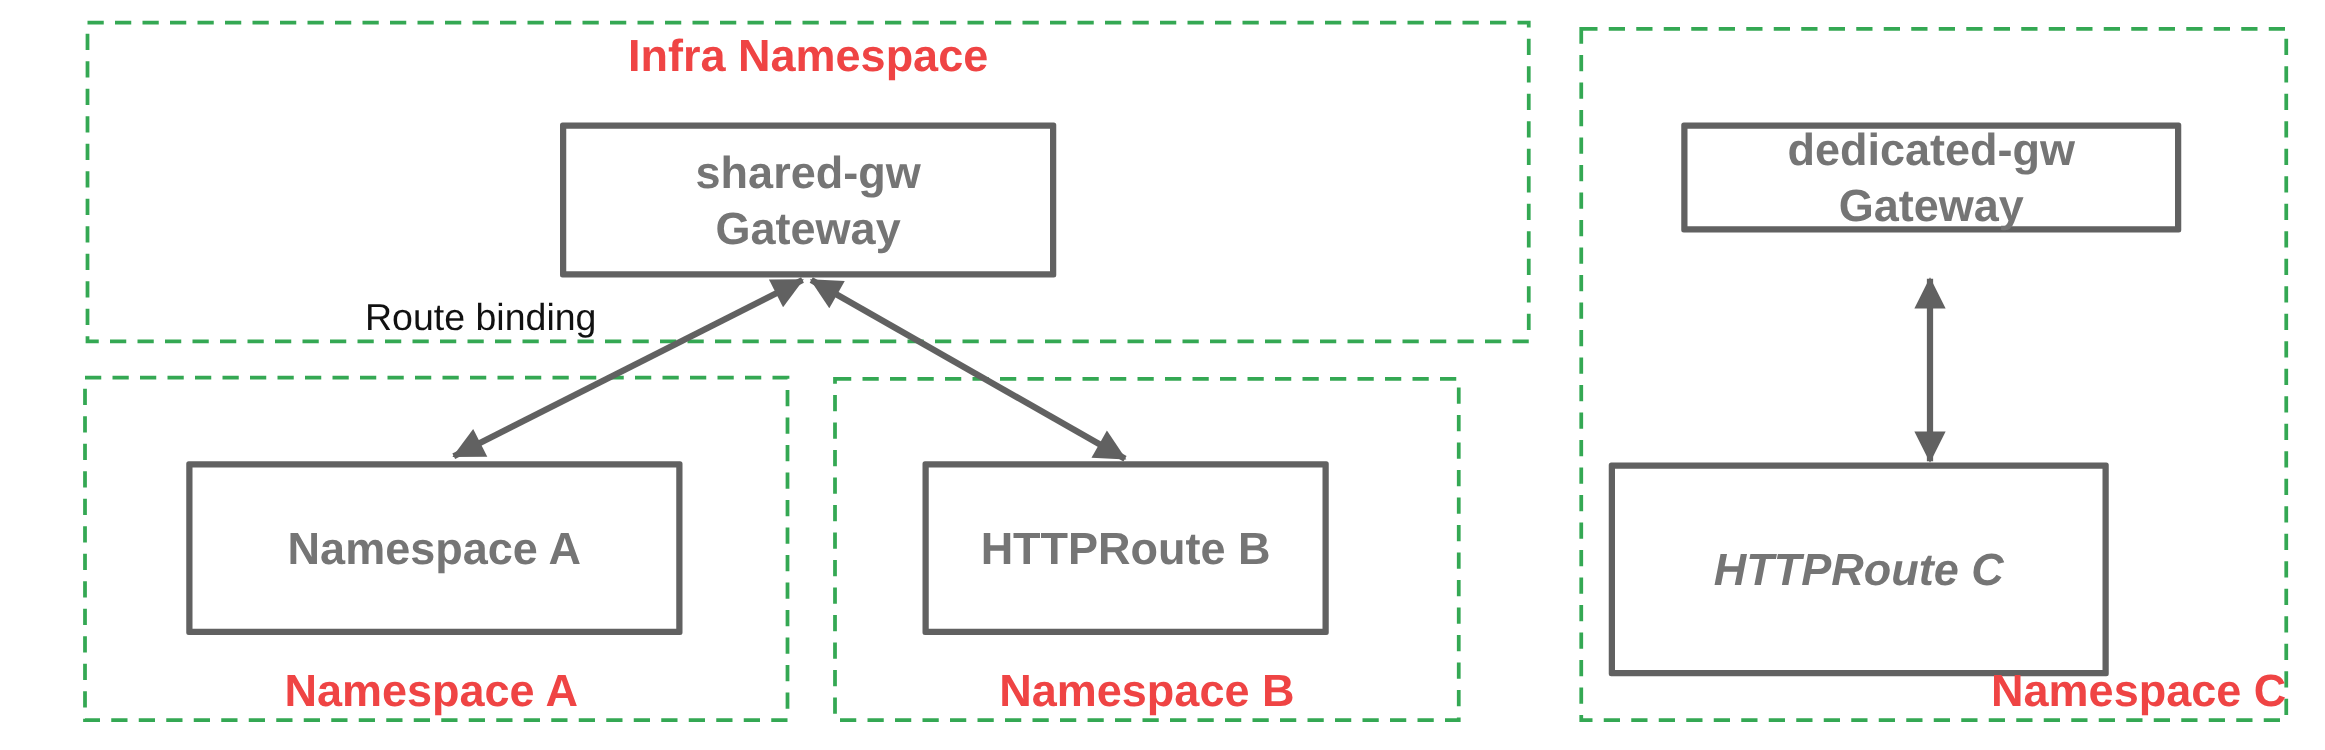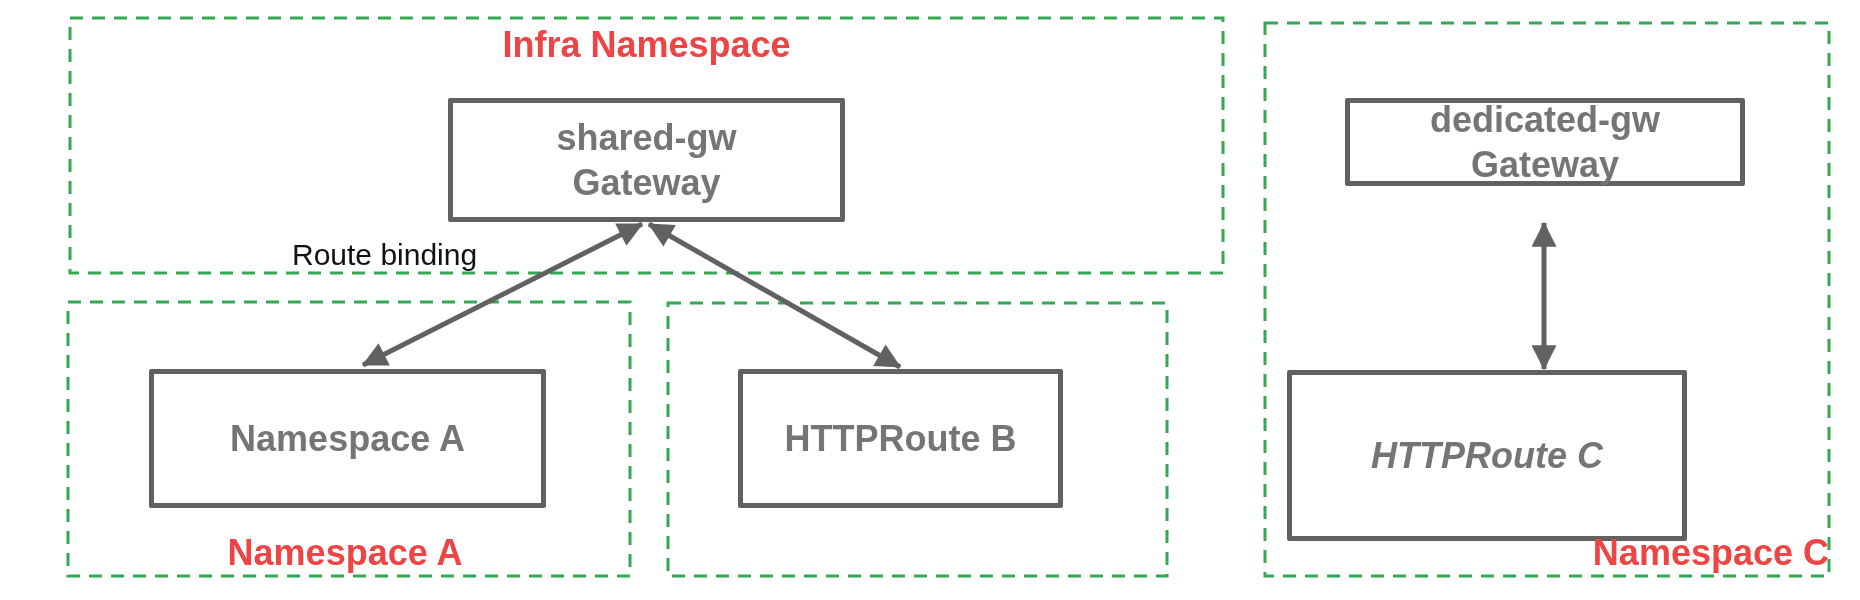--- a/index.html
+++ b/index.html
@@ -108,16 +108,17 @@
   <div class="node-box" style="left:738px; top:369px; width:325px; height:139px;">
     <span>HTTPRoute B</span>
   </div>
 
   <div class="node-box" style="left:1287px; top:370px; width:400px; height:171px;font-style:italic;">
     <span>HTTPRoute C</span>
   </div>
 
   <div class="ns-title" style="left:64px; top:533px; width:562px;">Namespace A</div>
 
+  <div class="ns-title" style="left:668px; top:533px; width:499px;">Namespace B</div>
 
   <div class="ns-title" style="left:1265px; top:533px; width:564px;text-align:right;">Namespace C</div>
 
 </div>
 
 </body></html>

